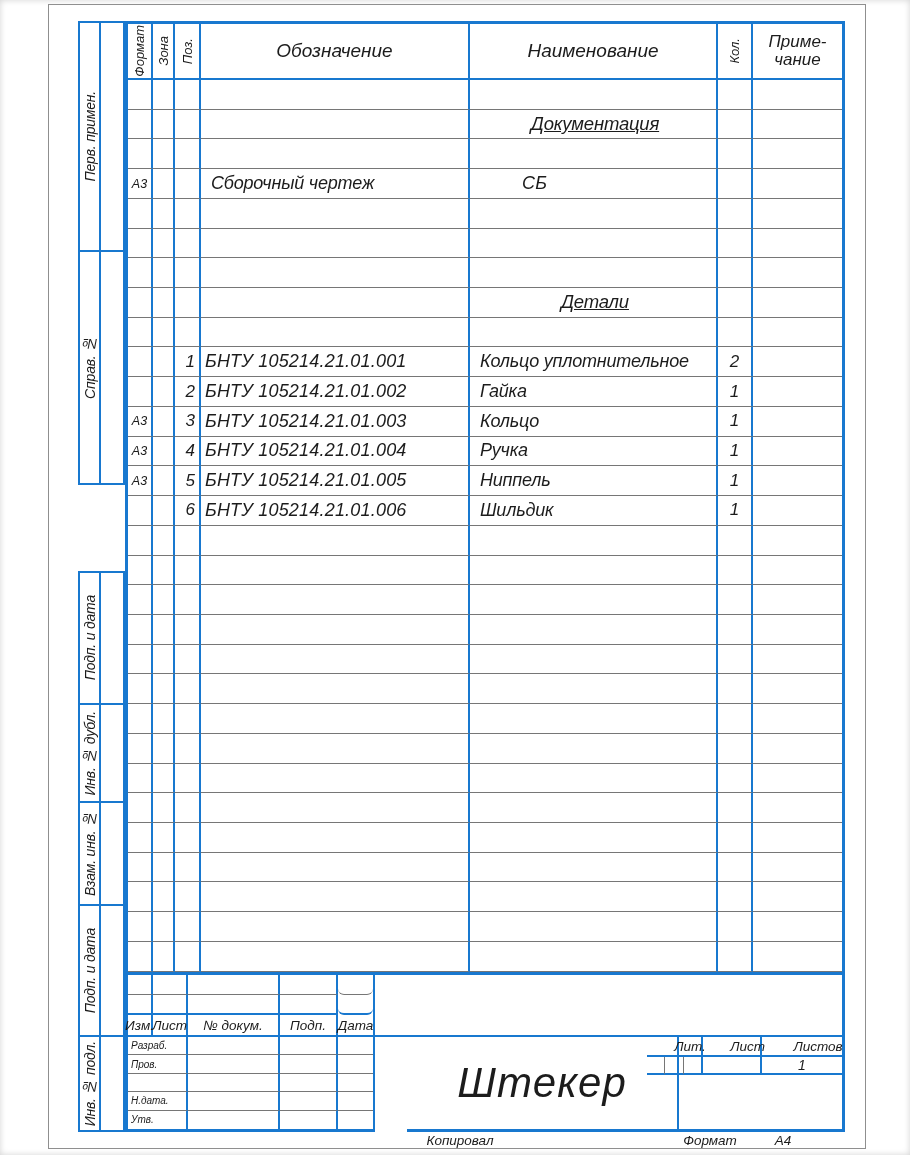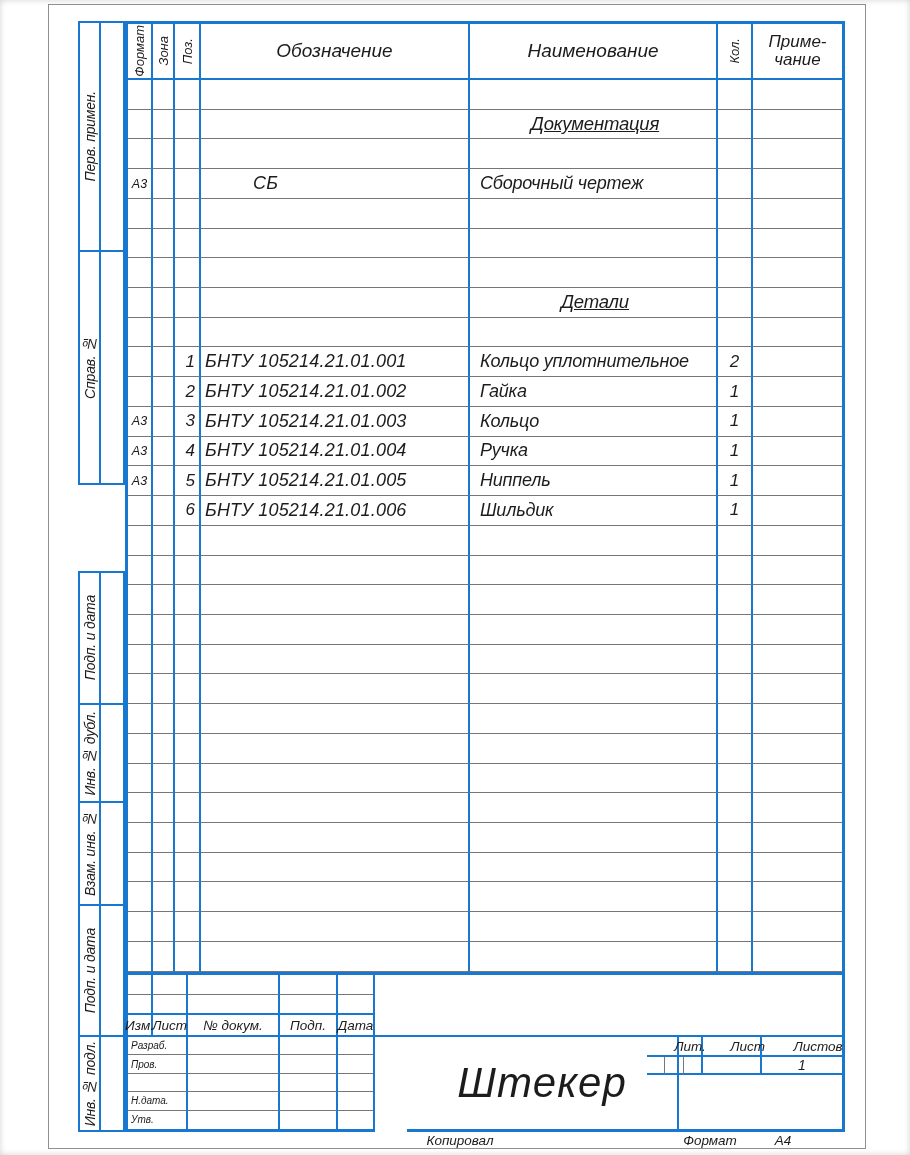--- a/index.html
+++ b/index.html
@@ -37,21 +37,21 @@
   .cell.cd{padding-left:4px;letter-spacing:0.2px;}
   .cell.cd.indent{padding-left:52px;}
   .cell.cn{padding-left:10px;letter-spacing:-0.2px;}
   .cell.cq{justify-content:center;font-size:17px;}
   .cell.cn.section-title{justify-content:center;padding-left:4px;text-decoration:underline;font-size:18.5px;}
 
   
   .rev{position:absolute;left:125px;top:975px;width:250px;height:62px;border-left:3px solid #1878cf;border-right:2px solid #1878cf;border-bottom:2px solid #1878cf;box-sizing:border-box;}
   .rev .rrow{display:grid;grid-template-columns:25px 35px 92px 58px 35px;height:20px;}
   .rev .rrow .rc{border-right:2px solid #1878cf;box-sizing:border-box;display:flex;align-items:center;justify-content:center;font-size:13.5px;white-space:nowrap;}
-  .rev .rrow .rc:last-child{border-right:none;}
+  .rev .rrow .rc:last-child{border-right:none;border-radius:6px;}
   .rev .rrow.r1 .rc{border-bottom:1px solid #767676;}
   .rev .rrow.r2 .rc{border-bottom:2px solid #1878cf;}
   .bigbox{position:absolute;left:375px;top:975px;width:470px;height:62px;border-right:3px solid #1878cf;border-bottom:2px solid #1878cf;box-sizing:border-box;background:#fff;}
 
   .roles{position:absolute;left:125px;top:1037px;width:250px;height:95px;border-left:3px solid #1878cf;border-right:2px solid #1878cf;border-bottom:3px solid #1878cf;box-sizing:border-box;}
   .roles .rorow{display:grid;grid-template-columns:60px 92px 58px 35px;height:18.4px;}
   .roles .rorow .rc{border-right:2px solid #1878cf;border-bottom:1px solid #767676;box-sizing:border-box;display:flex;align-items:center;padding-left:3px;font-size:10px;white-space:nowrap;overflow:visible;}
   .roles .rorow .rc:last-child{border-right:none;}
   .roles .rorow:last-child .rc{border-bottom:none;}
 
@@ -160,22 +160,22 @@
         <div class="cell cf"></div>
         <div class="cell cz"></div>
         <div class="cell cp"></div>
         <div class="cell cd"></div>
         <div class="cell cn"></div>
         <div class="cell cq"></div>
         <div class="cell cnt"></div>
         <div class="cell cf">А3</div>
         <div class="cell cz"></div>
         <div class="cell cp"></div>
+        <div class="cell cn">Сборочный чертеж</div>
         <div class="cell cd indent">СБ</div>
-        <div class="cell cn">Сборочный чертеж</div>
         <div class="cell cq"></div>
         <div class="cell cnt"></div>
         <div class="cell cf"></div>
         <div class="cell cz"></div>
         <div class="cell cp"></div>
         <div class="cell cd"></div>
         <div class="cell cn"></div>
         <div class="cell cq"></div>
         <div class="cell cnt"></div>
         <div class="cell cf"></div>

